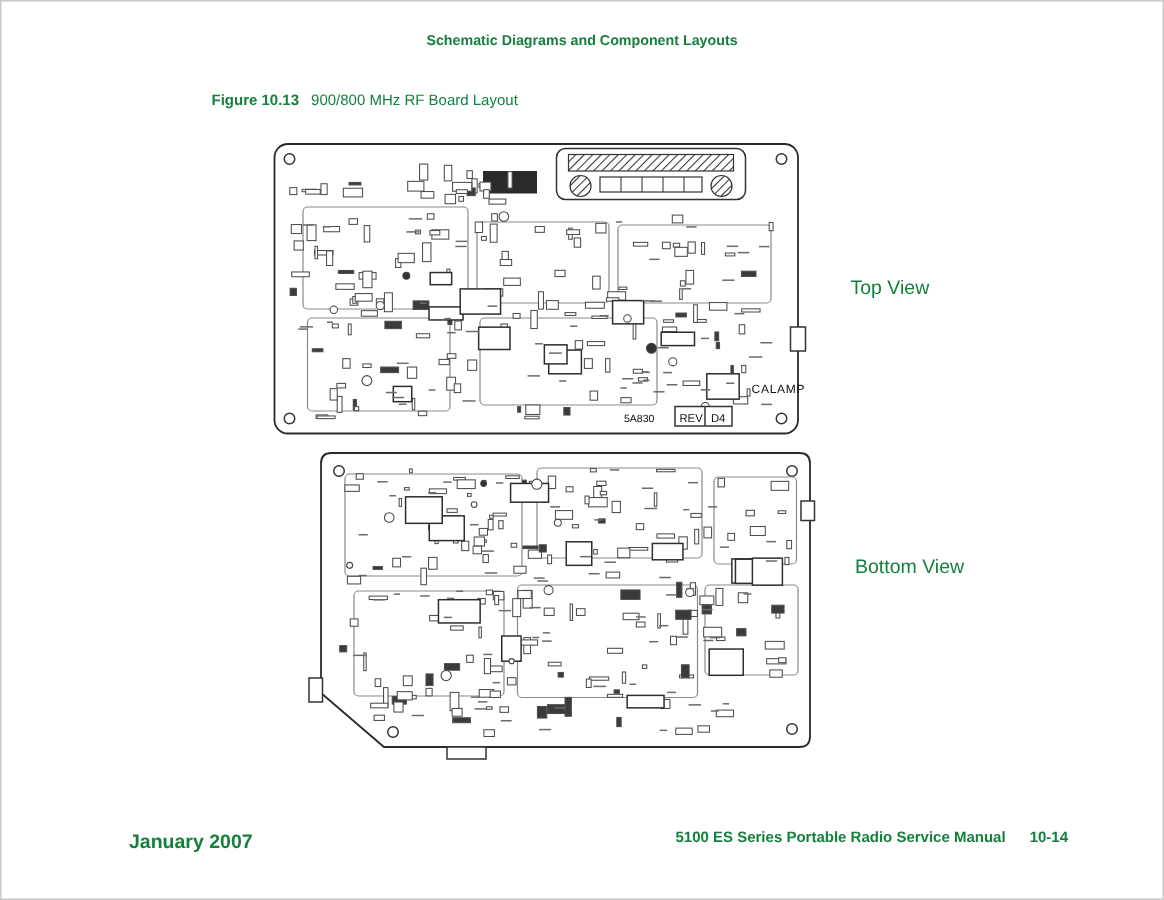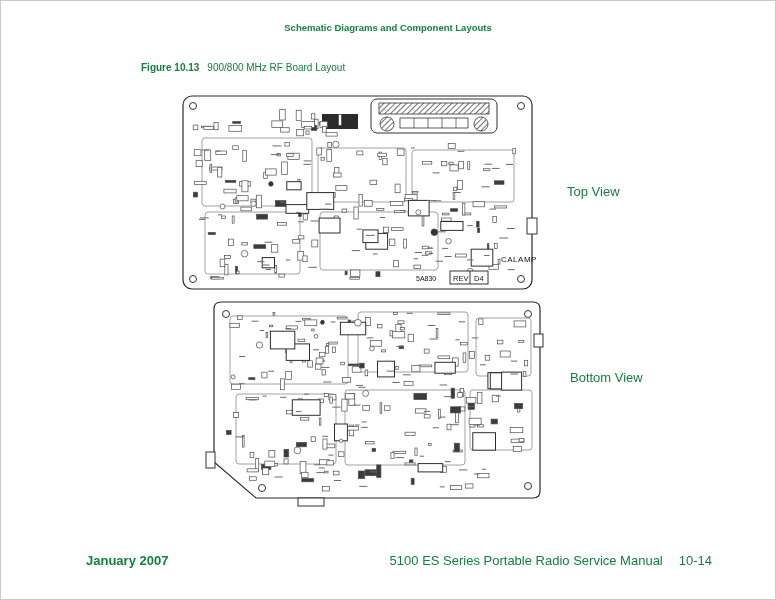--- a/index.html
+++ b/index.html
@@ -24,21 +24,21 @@
   .fig-title{font-weight:normal;}
   .side-label{position:absolute;font-size:13px;}
   #top-view-label{top:184px;left:567px;}
   #bottom-view-label{top:370px;left:570px;}
   .footer-left{
     position:absolute;top:553px;left:70px;
     font-size:13px;font-weight:bold;margin-left:16px;
   }
   .footer-right{
     position:absolute;top:553px;right:64px;
-    font-size:13px;font-weight:normal;white-space:nowrap;
+    font-size:10px;font-weight:bold;white-space:nowrap;
   }
   .footer-right .pageno{margin-left:16px;}
   svg{position:absolute;top:0;left:0;}
   svg text{font-family:"Liberation Sans", sans-serif;fill:#111;}
   .board-outline{fill:#ffffff;stroke:#2a2a2a;stroke-width:1.2;}
   .shield{fill:none;stroke:#8a8a8a;stroke-width:0.8;}
   .hole{fill:#ffffff;stroke:#333;stroke-width:1;}
   .edge-tab{fill:#ffffff;stroke:#333;stroke-width:1;}
 </style>
 </head>

